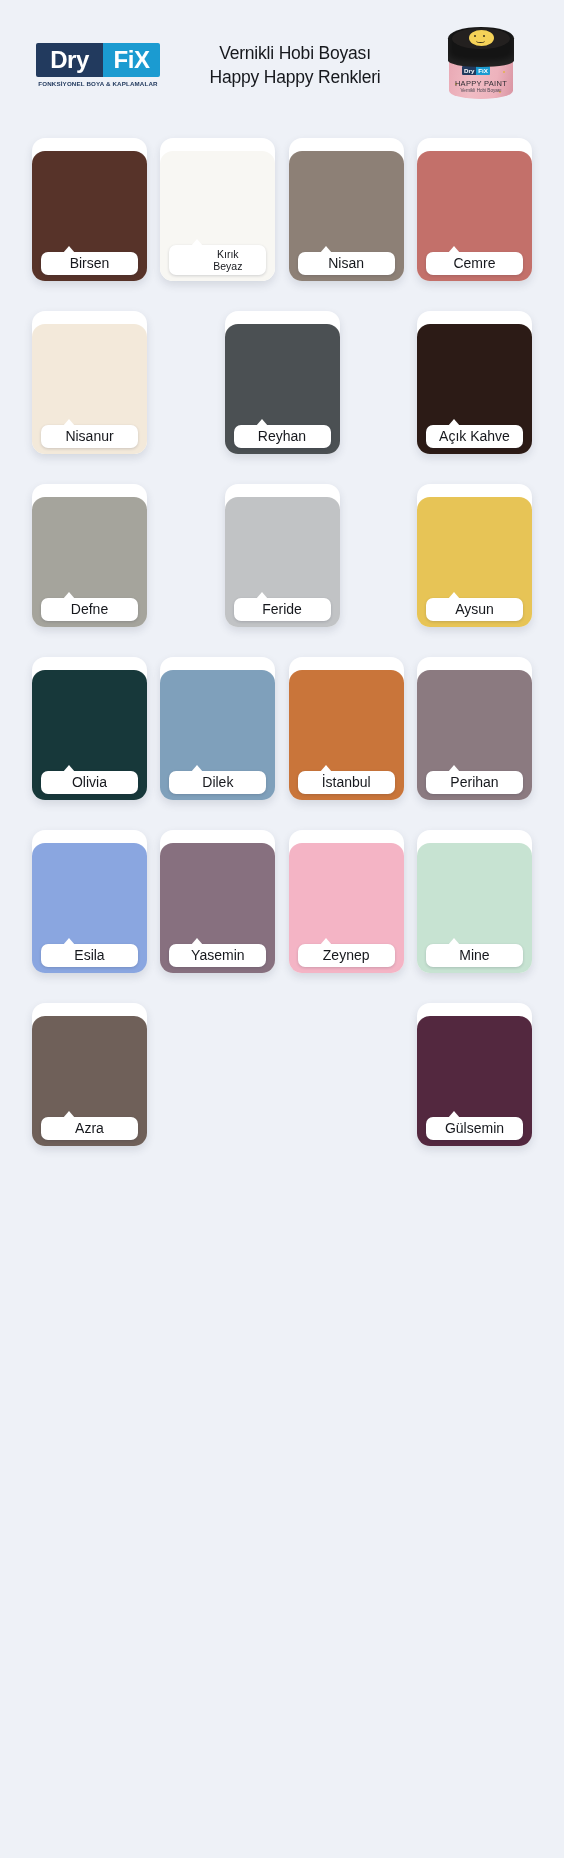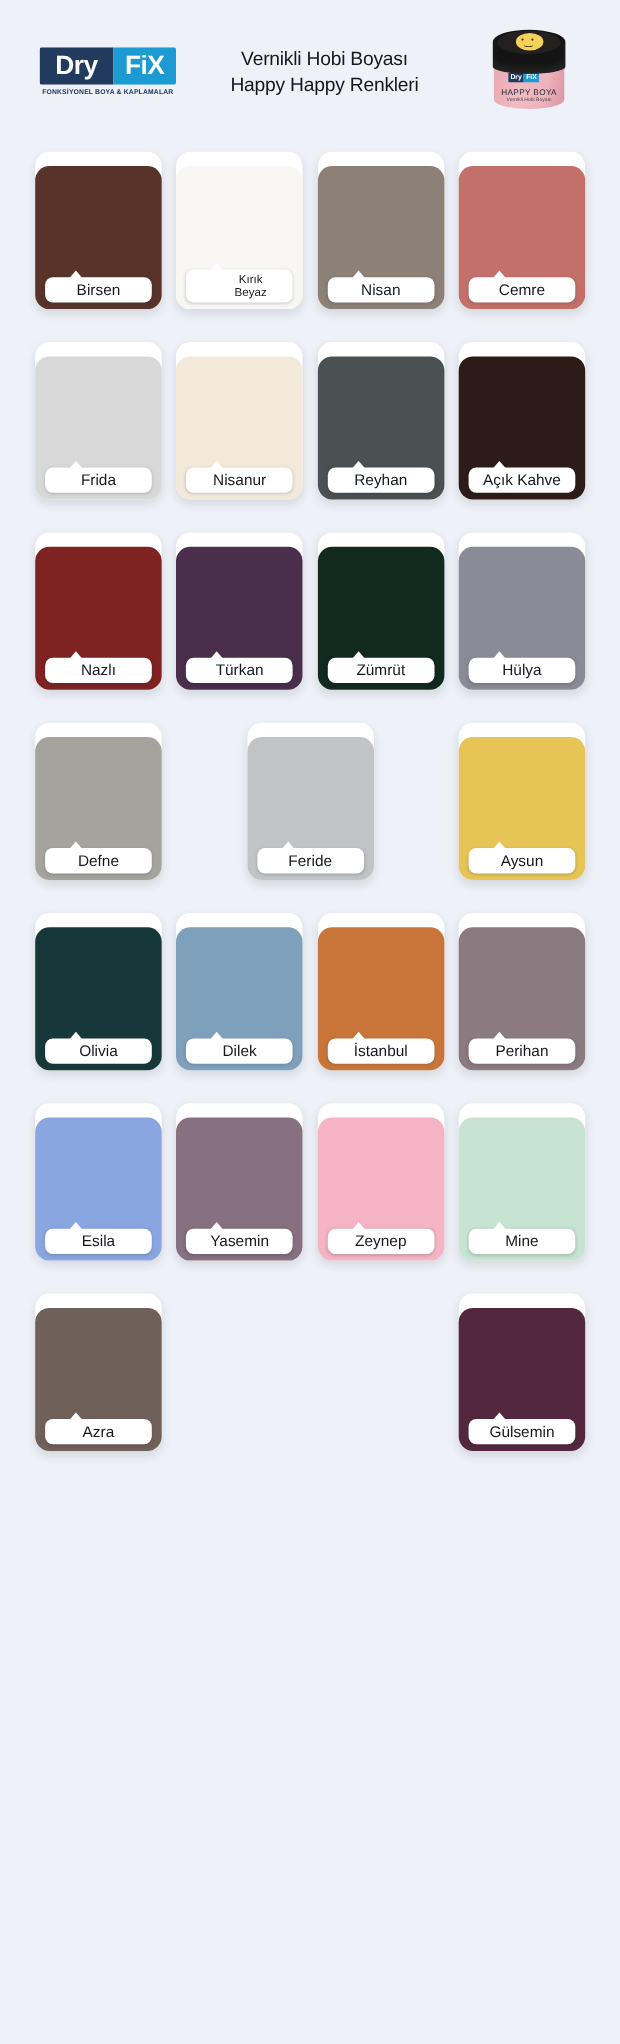--- a/index.html
+++ b/index.html
@@ -265,21 +265,21 @@
     <div class="can">
       <div class="can-body">
         <span class="can-dot" style="top:8px;left:8px;"></span>
         <span class="can-dot" style="top:18px;left:54px;"></span>
         <span class="can-dot" style="top:30px;left:6px;"></span>
         <span class="can-dot" style="top:38px;left:50px;"></span>
         <div class="can-logo">
           <span class="d">Dry</span>
           <span class="f">FiX</span>
         </div>
-        <div class="can-hp">HAPPY BOYA</div>
+        <div class="can-hp">HAPPY PAINT</div>
         <div class="can-sub">Vernikli Hobi Boyası</div>
       </div>
       <div class="can-lid"></div>
       <div class="can-lid-top"></div>
       <div class="smiley"></div>
     </div>
   </div>
 </div>
 
 <div class="grid" id="grid">
@@ -296,56 +296,34 @@
         <div class="swatch" style="background: rgb(141, 128, 118);"></div>
         <div class="label">Nisan<div class="notch"></div></div>
       </div>
       <div class="card">
         <div class="swatch" style="background: rgb(195, 112, 106);"></div>
         <div class="label">Cemre<div class="notch"></div></div>
       </div>
     </div>
     <div class="row">
       <div class="card">
-        <div class="swatch" style="background: rgb(215, 216, 215);"></div>
-        <div class="label">Frida<div class="notch"></div></div>
-      </div>
-      <div class="card">
         <div class="swatch" style="background: rgb(243, 233, 218);"></div>
         <div class="label">Nisanur<div class="notch"></div></div>
       </div>
       <div class="card">
         <div class="swatch" style="background: rgb(75, 80, 83);"></div>
         <div class="label">Reyhan<div class="notch"></div></div>
       </div>
       <div class="card">
         <div class="swatch" style="background: rgb(44, 27, 22);"></div>
         <div class="label">Açık Kahve<div class="notch"></div></div>
       </div>
     </div>
     <div class="row">
       <div class="card">
-        <div class="swatch" style="background: rgb(126, 34, 34);"></div>
-        <div class="label">Nazlı<div class="notch"></div></div>
-      </div>
-      <div class="card">
-        <div class="swatch" style="background: rgb(74, 46, 75);"></div>
-        <div class="label">Türkan<div class="notch"></div></div>
-      </div>
-      <div class="card">
-        <div class="swatch" style="background: rgb(17, 41, 31);"></div>
-        <div class="label">Zümrüt<div class="notch"></div></div>
-      </div>
-      <div class="card">
-        <div class="swatch" style="background: rgb(139, 139, 151);"></div>
-        <div class="label">Hülya<div class="notch"></div></div>
-      </div>
-    </div>
-    <div class="row">
-      <div class="card">
         <div class="swatch" style="background: rgb(165, 164, 156);"></div>
         <div class="label">Defne<div class="notch"></div></div>
       </div>
       <div class="card">
         <div class="swatch" style="background: rgb(193, 195, 197);"></div>
         <div class="label">Feride<div class="notch"></div></div>
       </div>
       <div class="card">
         <div class="swatch" style="background: rgb(231, 196, 86);"></div>
         <div class="label">Aysun<div class="notch"></div></div>

